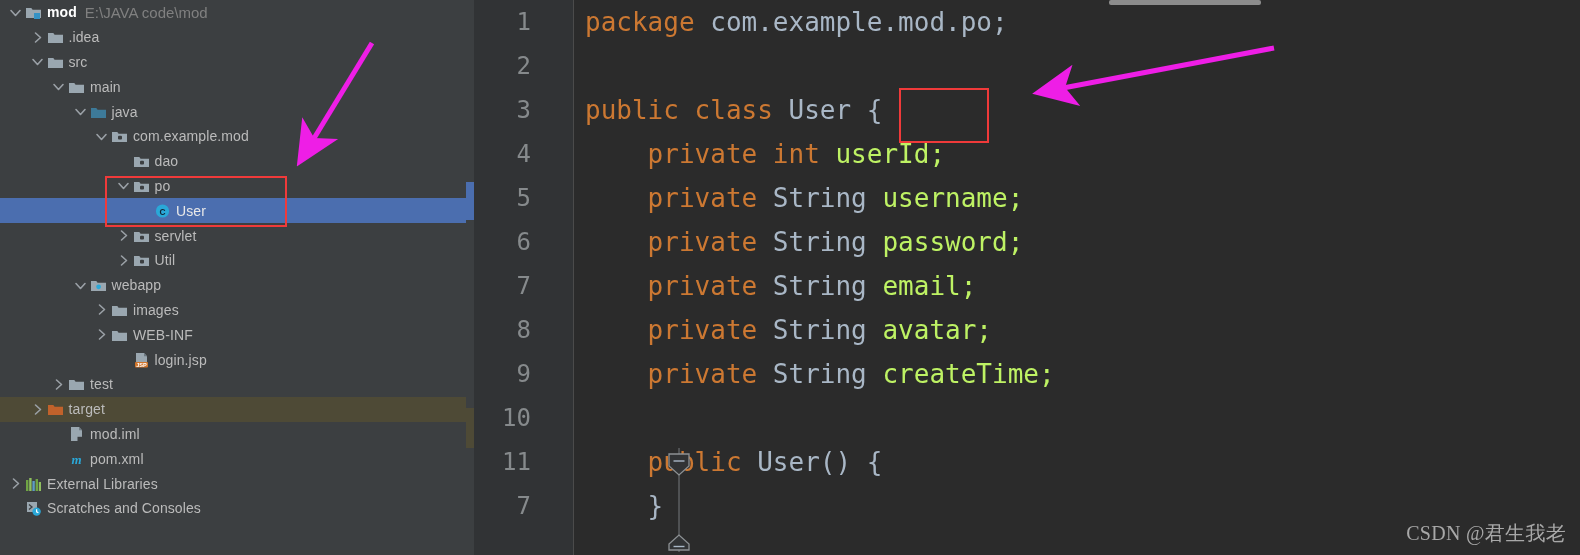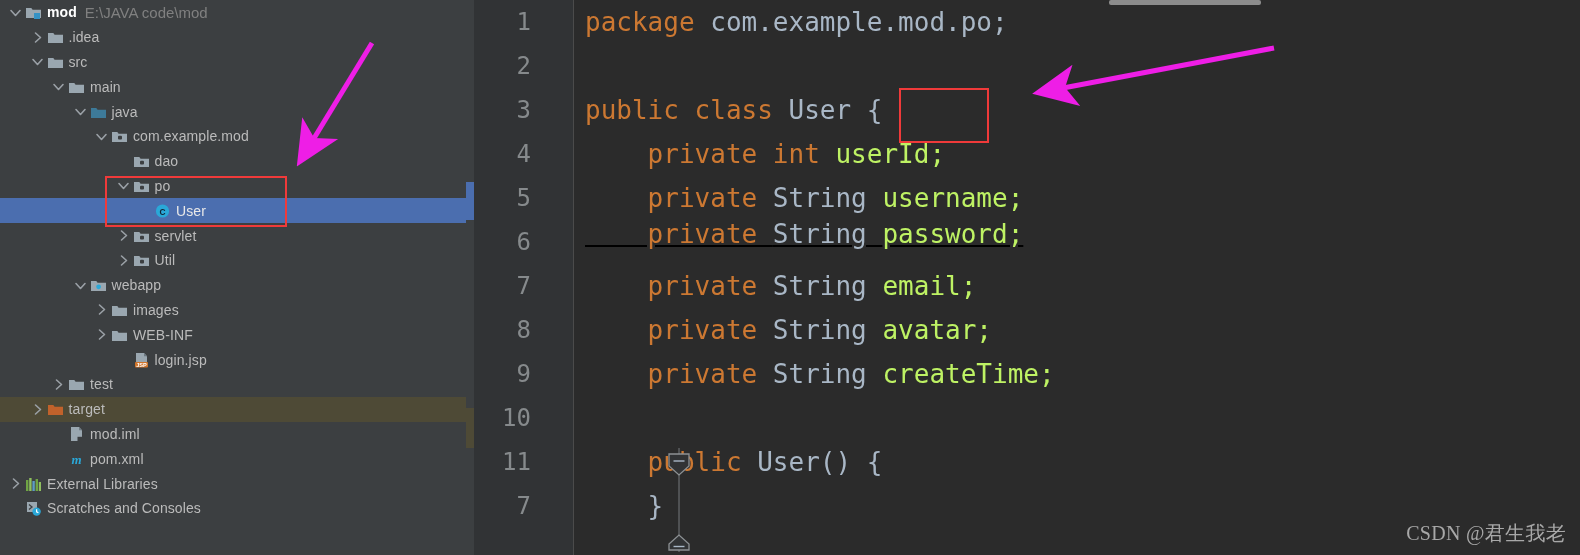--- a/index.html
+++ b/index.html
@@ -499,21 +499,21 @@
         </div>
     </div>
 
     <div id="code-area">
       <div id="codelines">
           <div class="codeline" style="top: 0px;"><span class="kw">package </span><span class="pkg">com.example.mod.po;</span></div>
           <div class="codeline" style="top: 44px;"></div>
           <div class="codeline" style="top: 88px;"><span class="kw">public </span><span class="kw">class </span><span class="cls">User</span><span class="pln"> {</span></div>
           <div class="codeline" style="top: 132px;"><span class="kw">    private </span><span class="kw">int </span><span class="fld">userId;</span></div>
           <div class="codeline" style="top: 176px;"><span class="kw">    private </span><span class="typ">String </span><span class="fld">username;</span></div>
-          <div class="codeline" style="top: 212px; text-decoration: underline;"><span class="kw">    private </span><span class="typ">String </span><span class="fld">password;</span></div>
+          <div class="codeline" style="top: 220px;"><span class="kw">    private </span><span class="typ">String </span><span class="fld">password;</span></div>
           <div class="codeline" style="top: 264px;"><span class="kw">    private </span><span class="typ">String </span><span class="fld">email;</span></div>
           <div class="codeline" style="top: 308px;"><span class="kw">    private </span><span class="typ">String </span><span class="fld">avatar;</span></div>
           <div class="codeline" style="top: 352px;"><span class="kw">    private </span><span class="typ">String </span><span class="fld">createTime;</span></div>
           <div class="codeline" style="top: 396px;"></div>
           <div class="codeline" style="top: 440px;"><span class="kw">    public </span><span class="cls">User</span><span class="pln">() {</span></div>
           <div class="codeline" style="top: 484px;"><span class="pln">    }</span></div>
         </div>
 
       <svg class="foldmark" style="left:90px; top:448px;" width="30" height="104" viewBox="0 0 30 104">
         <line x1="15" y1="0" x2="15" y2="104" stroke="#606366" stroke-width="1.4"></line>

